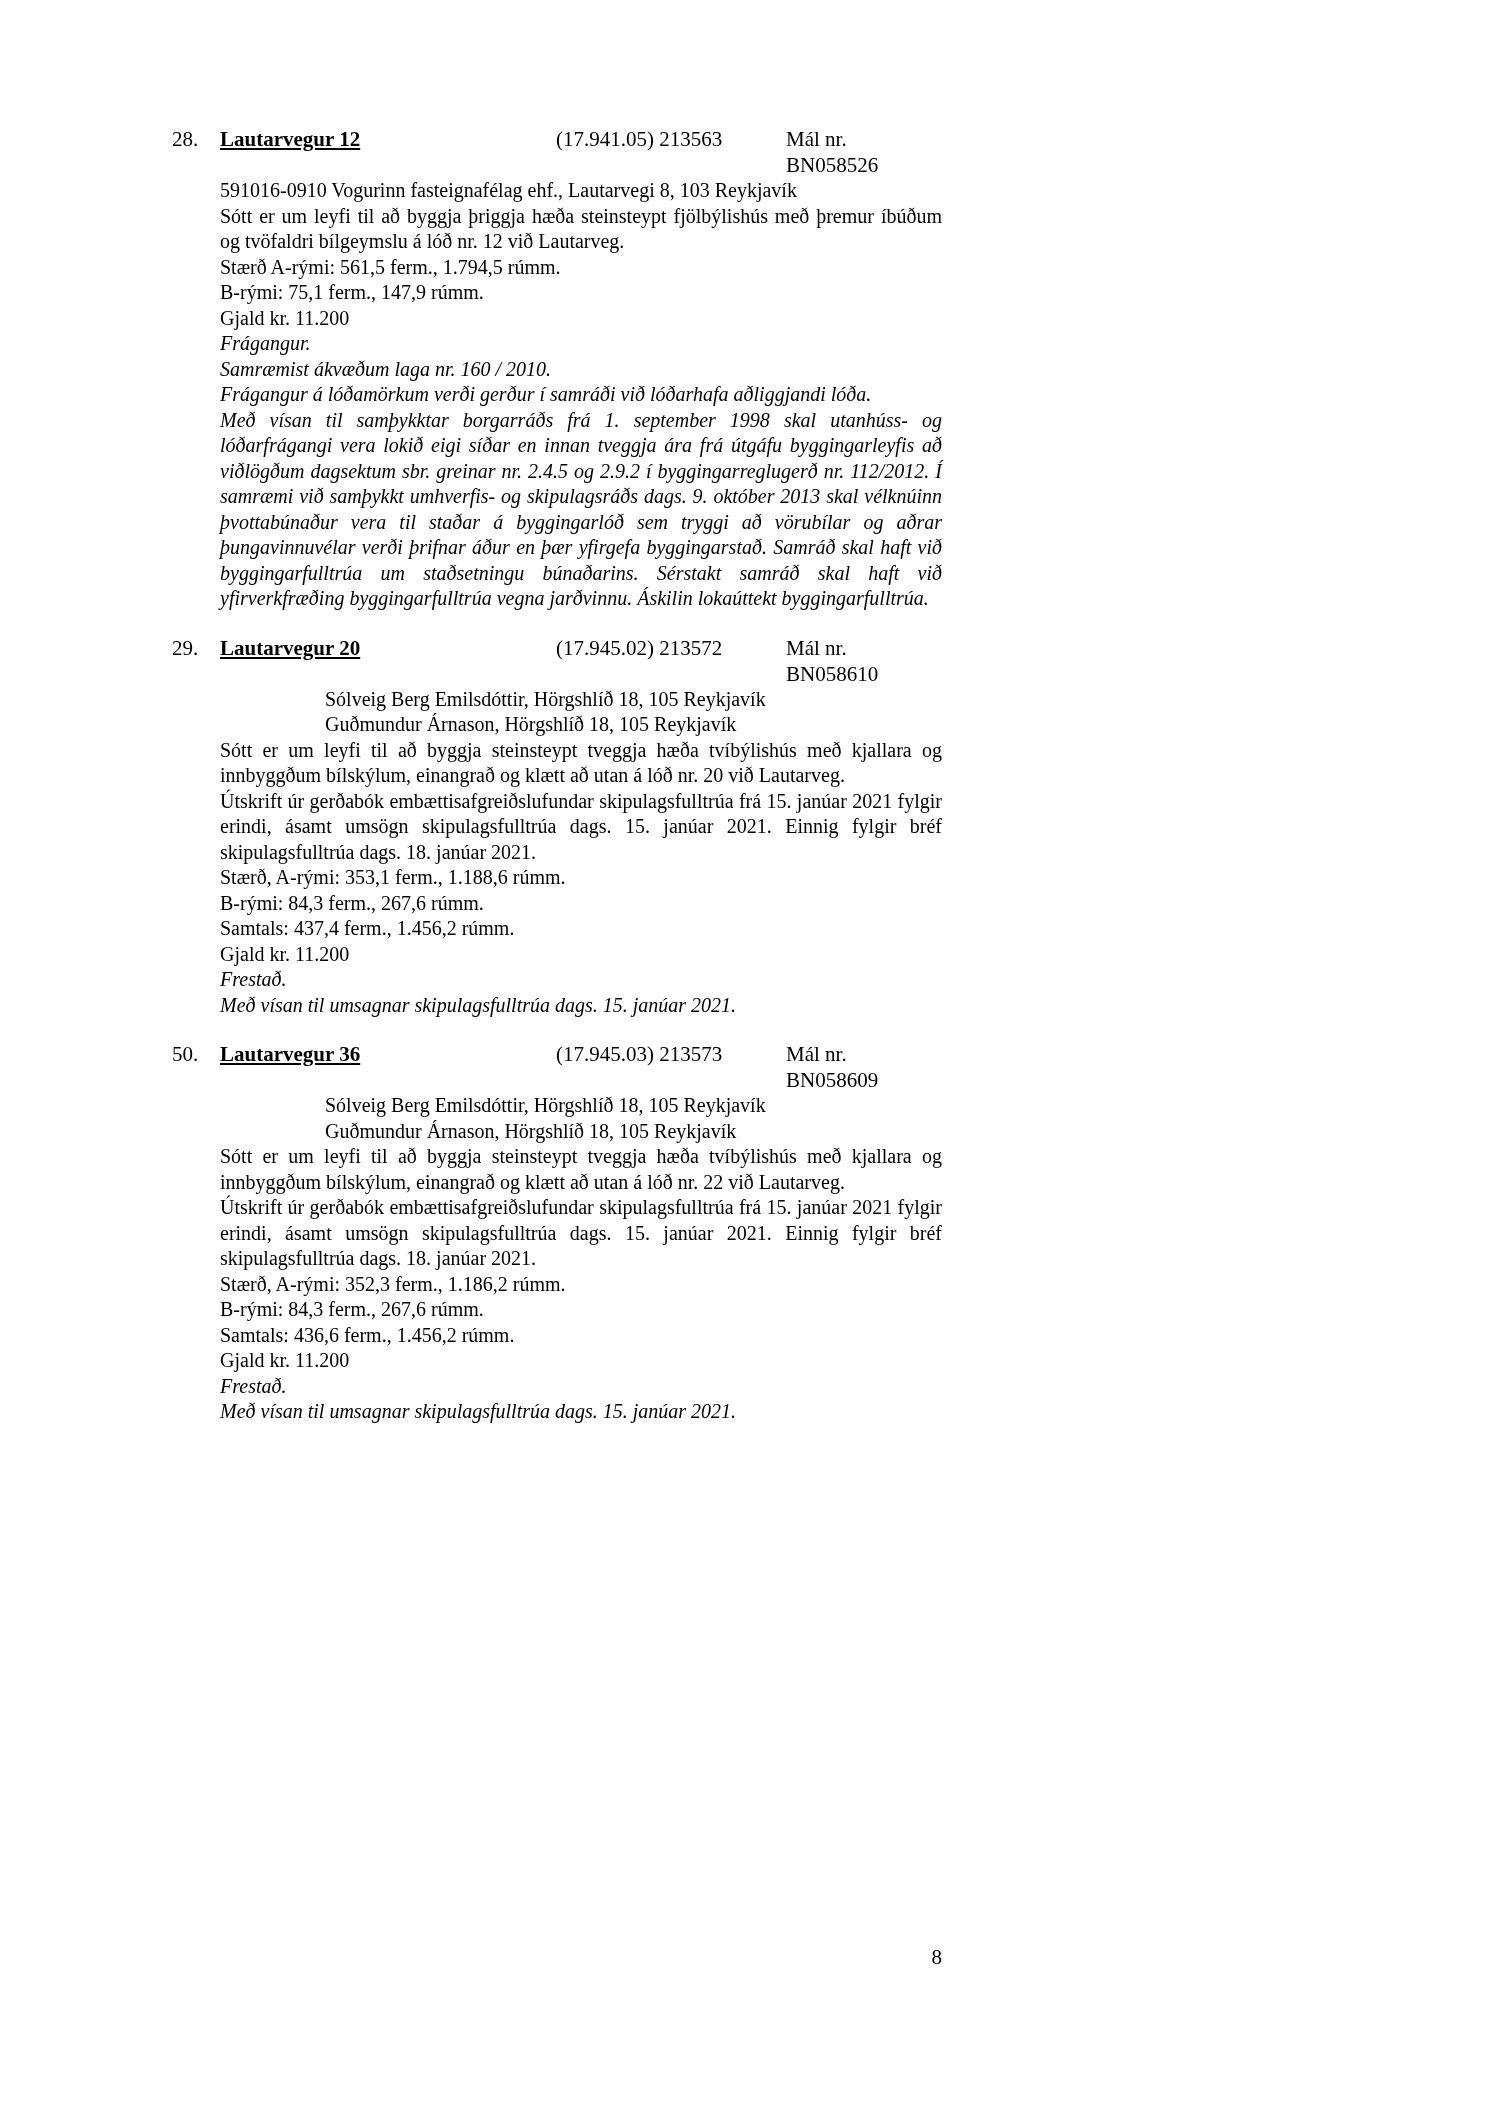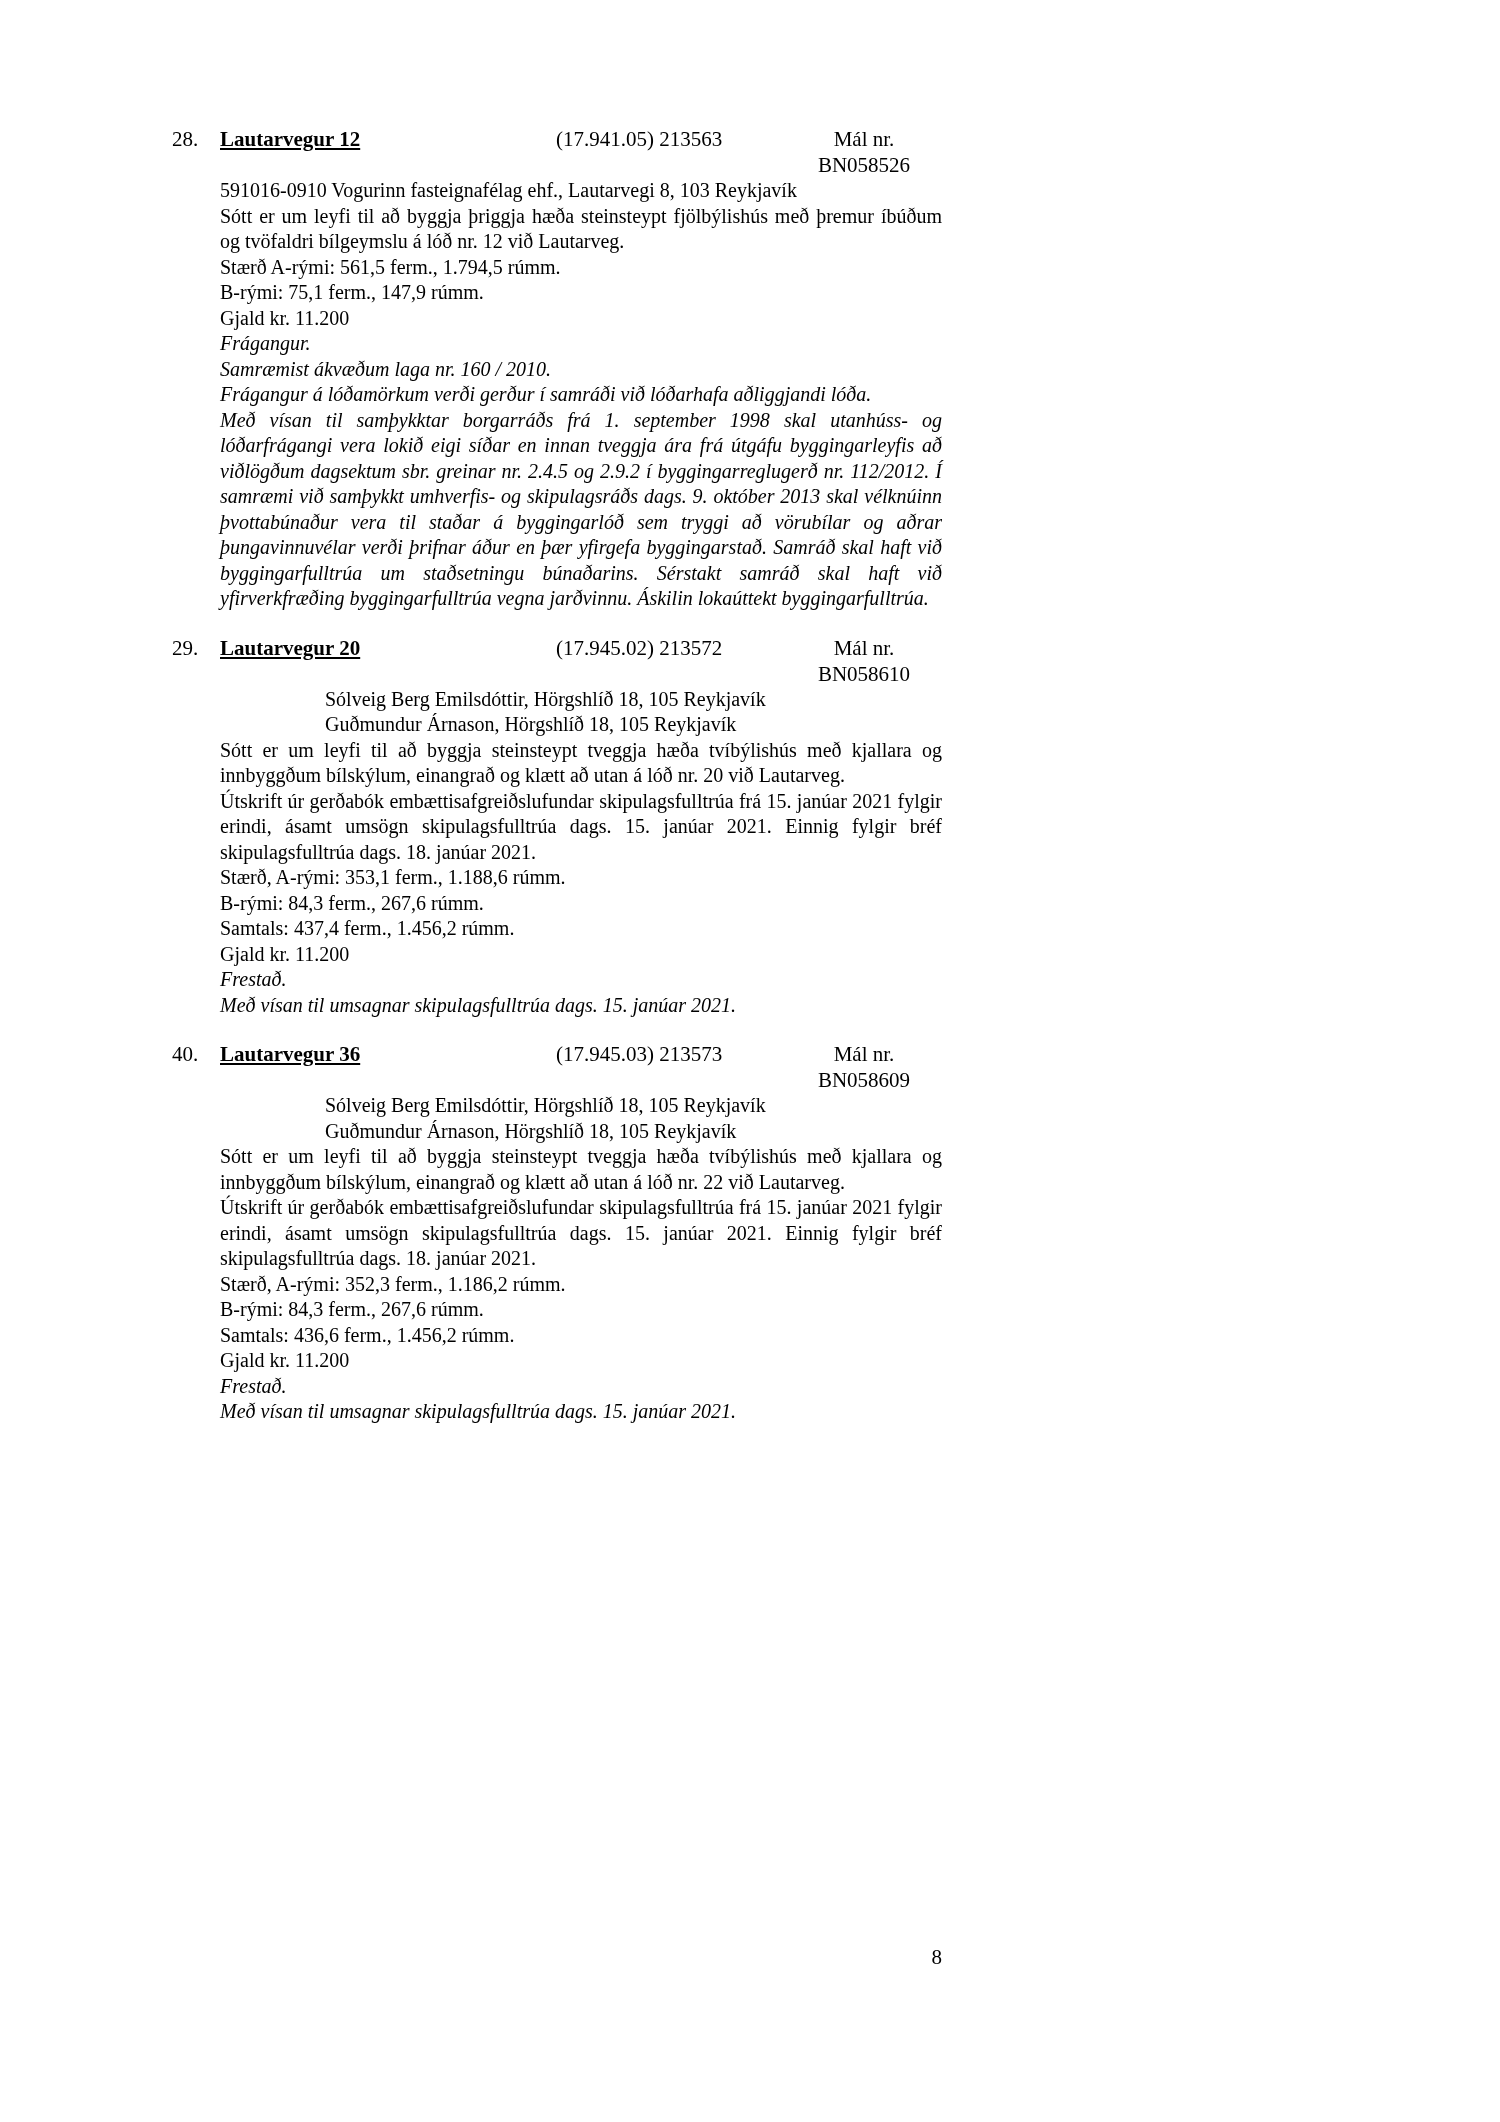--- a/index.html
+++ b/index.html
@@ -22,21 +22,21 @@
   .item { margin-bottom: 23px; }
   .item-header {
     display: flex;
     align-items: baseline;
     font-size: 21px;
     line-height: 26px;
   }
   .item-num { width: 48px; flex: 0 0 48px; }
   .item-title { font-weight: bold; width: 336px; flex: 0 0 336px; text-decoration: underline; }
   .item-ref { width: 230px; flex: 0 0 230px; }
-  .item-case { flex: 1 1 auto; text-align: center; }
+  .item-case { flex: 1 1 auto; text-align: left; }
   .item-body {
     margin-left: 48px;
     font-size: 20px;
     line-height: 25.5px;
   }
   .item-body p { margin: 0; }
   .applicant-indent { padding-left: 105px; }
   .just { text-align: justify; }
   .it { font-style: italic; }
   .page-number {
@@ -91,21 +91,21 @@
         <p>B-rými:  84,3 ferm., 267,6 rúmm.</p>
         <p>Samtals:  437,4 ferm., 1.456,2 rúmm.</p>
         <p>Gjald kr. 11.200</p>
         <p class="it">Frestað.</p>
         <p class="it">Með vísan til umsagnar skipulagsfulltrúa dags. 15. janúar 2021.</p>
       </div>
     </section>
 
     <section class="item">
       <div class="item-header">
-        <span class="item-num">40.</span>
+        <span class="item-num">50.</span>
         <span class="item-title">Lautarvegur 36</span>
         <span class="item-ref">(17.945.03) 213573</span>
         <span class="item-case">Mál nr. BN058609</span>
       </div>
       <div class="item-body">
         <p class="applicant-indent">Sólveig Berg Emilsdóttir, Hörgshlíð 18, 105 Reykjavík</p>
         <p class="applicant-indent">Guðmundur Árnason, Hörgshlíð 18, 105 Reykjavík</p>
         <p class="just">Sótt er um leyfi til að byggja steinsteypt tveggja hæða tvíbýlishús með kjallara og innbyggðum bílskýlum, einangrað og klætt að utan á lóð nr. 22 við Lautarveg.</p>
         <p class="just">Útskrift úr gerðabók embættisafgreiðslufundar skipulagsfulltrúa frá 15. janúar 2021 fylgir erindi, ásamt umsögn skipulagsfulltrúa dags. 15. janúar 2021. Einnig fylgir bréf skipulagsfulltrúa dags. 18. janúar 2021.</p>
         <p>Stærð, A-rými:  352,3 ferm., 1.186,2 rúmm.</p>

